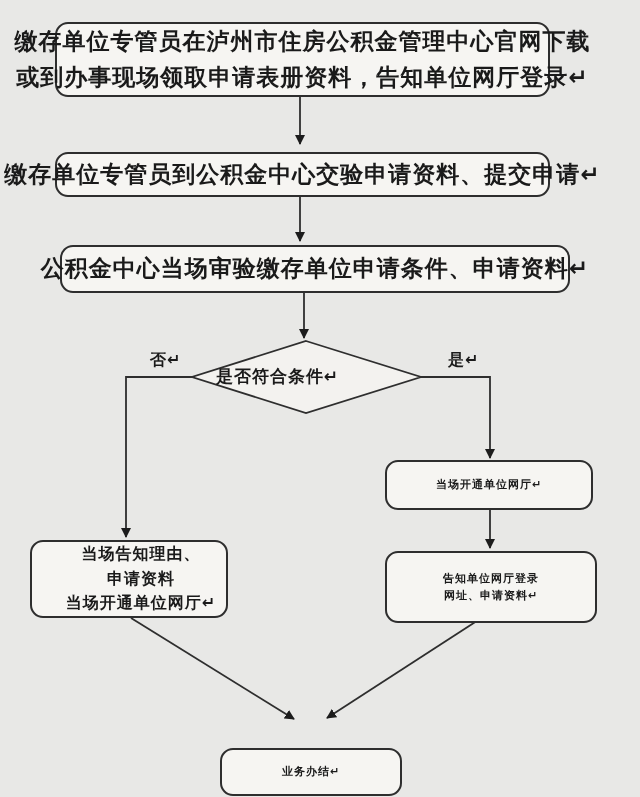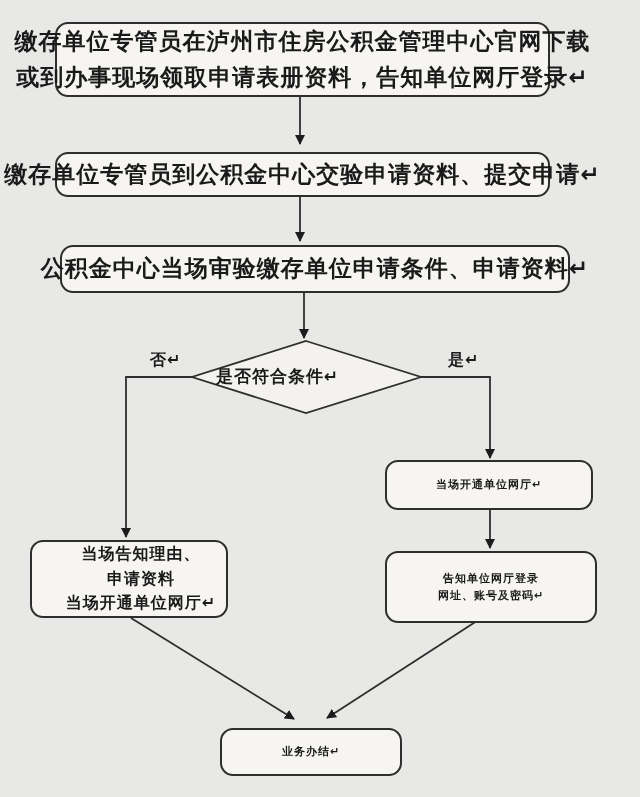--- a/index.html
+++ b/index.html
@@ -107,20 +107,20 @@
     <span class="nline">申请资料</span>
     <span class="nline">当场开通单位网厅↵</span>
   </div>
 
   <div class="node fs-md" style="left:385px; top:460px; width:208px; height:50px;">
     <span class="nline">当场开通单位网厅↵</span>
   </div>
 
   <div class="node fs-md" style="left:385px; top:551px; width:212px; height:72px;">
     <span class="nline">告知单位网厅登录</span>
-    <span class="nline">网址、账号及密码↵</span>
+    <span class="nline">网址、申请资料↵</span>
   </div>
 
-  <div class="node fs-md" style="left:220px; top:728px; width:182px; height:48px;justify-content:center;">
+  <div class="node fs-md" style="left:220px; top:748px; width:182px; height:48px;justify-content:center;">
     <span class="nline">业务办结↵</span>
   </div>
 
 </div>
 
 </body></html>

